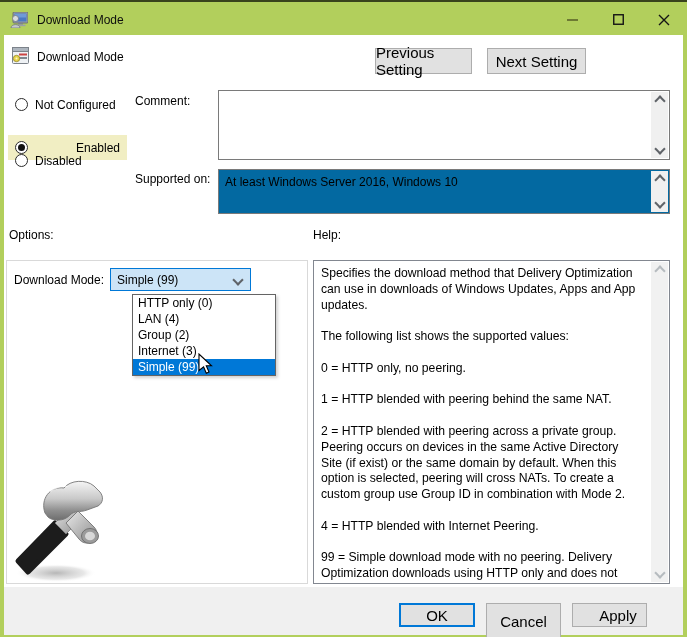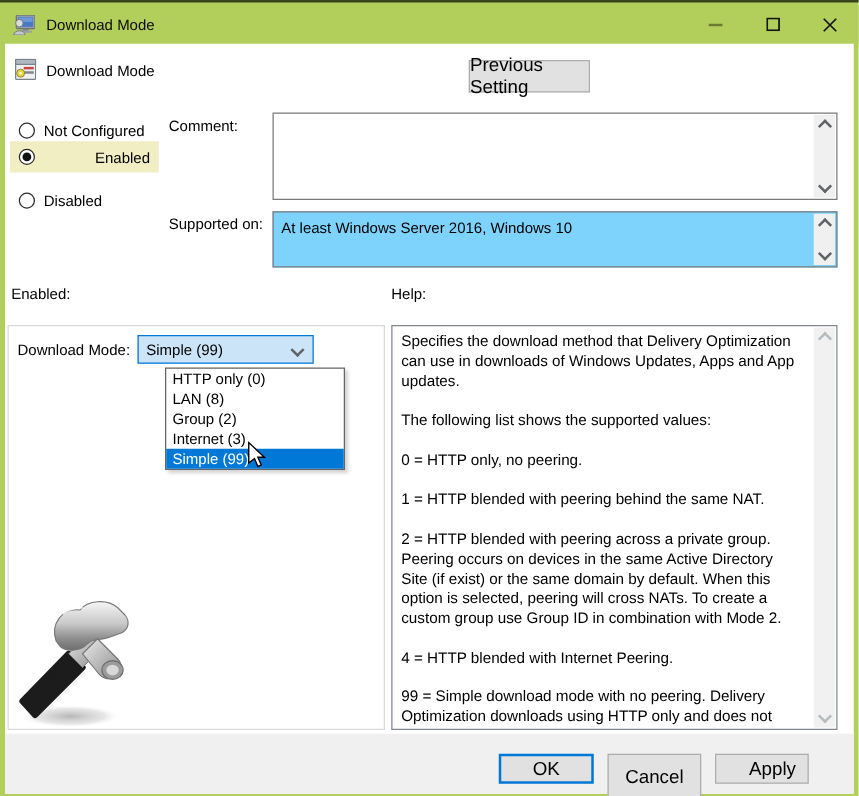--- a/index.html
+++ b/index.html
@@ -21,33 +21,33 @@
   .content{position:absolute;left:4px;top:33px;width:679px;height:600px;background:#ffffff;}
   
   .hdr-icon{position:absolute;left:8px;top:12px;width:17px;height:17px;}
   .hdr-title{position:absolute;left:33px;top:15px;font-size:12px;color:#000;}
   .btn{background:#e1e1e1;border:1px solid #adadad;font-size:15px;color:#000;display:flex;align-items:center;justify-content:center;}
   .btn-prev{position:absolute;left:371px;top:13px;width:97px;height:26px;}
   .btn-next{position:absolute;left:483px;top:13px;width:99px;height:26px;}
   
   .radio-row{position:absolute;left:4px;height:25px;display:flex;align-items:center;gap:7px;padding:0 7px;}
   .radio-row:nth-child(1){top:57px;}
-  .radio-row:nth-child(2){top:78px;gap:48px;}
+  .radio-row:nth-child(2){top:100px;gap:48px;}
   .radio-row:nth-child(3){top:113px;}
   .radio-row.selected-state{background:var(--hl-yellow);}
   .radio{width:13px;height:13px;border:1px solid #2b2b2b;border-radius:50%;background:#fff;position:relative;flex:0 0 auto;}
   .radio.checked::after{content:"";position:absolute;left:2px;top:2px;right:2px;bottom:2px;border-radius:50%;background:#111;}
   .radio-label{font-size:12px;color:#000;}
   
   .lbl{position:absolute;font-size:12px;color:#000;}
   .lbl-comment{left:131px;top:59px;}
   .lbl-supported{left:131px;top:137px;}
   .txtbox{position:absolute;border:1px solid #7a7a7a;background:#fff;}
   .box-comment{left:214px;top:55px;width:452px;height:70px;}
-  .box-supported{left:214px;top:134px;width:452px;height:45px;background:#7dd3fc;}
+  .box-supported{left:214px;top:134px;width:452px;height:45px;background:#0369a1;}
   .box-supported .box-text{position:absolute;left:6px;top:5px;right:22px;font-size:12px;color:#000;}
   .vscroll{position:absolute;top:1px;right:1px;bottom:1px;width:17px;background:#f0f0f0;display:flex;flex-direction:column;justify-content:space-between;align-items:center;padding:5px 0;}
   .chev{width:8px;height:8px;border-style:solid;border-color:#5f6368;display:block;}
   .chev.up{border-width:2px 2px 0 0;transform:rotate(-45deg);}
   .chev.down{border-width:0 0 2px 2px;transform:rotate(-45deg);}
   .vscroll.pale{background:#f1f1f1;}
   .vscroll.pale .chev{border-color:#b6bbbf;}
   
   .lbl-options{left:5px;top:193px;}
   .lbl-help{left:309px;top:193px;}
@@ -109,20 +109,21 @@
     <svg class="hdr-icon" viewBox="0 0 17 17">
       <rect x="0.5" y="0.5" width="16" height="16" rx="1" fill="#eef1f4" stroke="#7c828a"></rect>
       <rect x="0.5" y="0.5" width="16" height="4" fill="#aeb6bf" stroke="#7c828a"></rect>
       <rect x="7" y="6.5" width="8" height="2" fill="#c44"></rect>
       <rect x="7" y="10" width="8" height="2" fill="#7f8790"></rect>
       <circle cx="4.5" cy="11.5" r="3.2" fill="#e8d44a" stroke="#8a7b1e" stroke-width="0.7"></circle>
       <circle cx="4.5" cy="11.5" r="1" fill="#fdf7cf"></circle>
     </svg>
     <span class="hdr-title">Download Mode</span>
     <div class="btn btn-prev">Previous Setting</div>
+    <div class="btn btn-next">Next Setting</div>
 
     <div id="radio-group">
         <div class="radio-row">
           <span class="radio"></span>
           <span class="radio-label">Not Configured</span>
         </div>
         <div class="radio-row selected-state">
           <span class="radio checked"></span>
           <span class="radio-label">Enabled</span>
         </div>
@@ -143,33 +144,33 @@
 
     <span class="lbl lbl-supported">Supported on:</span>
     <div class="txtbox box-supported">
       <span class="box-text">At least Windows Server 2016, Windows 10</span>
       <div class="vscroll">
         <span class="chev up"></span>
         <span class="chev down"></span>
       </div>
     </div>
 
-    <span class="lbl lbl-options">Enabled:</span>
+    <span class="lbl lbl-options">Options:</span>
     <span class="lbl lbl-help">Help:</span>
 
     <div class="panel-options"></div>
     <span class="lbl lbl-dm">Download Mode:</span>
 
     <div class="combobox">
       <span>Simple (99)</span>
       <span class="chev down cbx-chev"></span>
     </div>
     <div class="dropdown" id="dropdown-list">
         <div class="dd-item">HTTP only (0)</div>
-        <div class="dd-item">LAN (8)</div>
+        <div class="dd-item">LAN (4)</div>
         <div class="dd-item">Group (2)</div>
         <div class="dd-item">Internet (3)</div>
         <div class="dd-item highlighted">Simple (99)</div>
       </div>
 
     <svg class="cursor" width="16" height="22" viewBox="0 0 16 22">
       <path d="M1,1 L1,17.5 L5.6,13.8 L8.3,20.2 L11,19 L8.3,12.8 L13.5,12.8 Z" fill="#ffffff" stroke="#000000" stroke-width="1.1"></path>
     </svg>
 
     <div class="panel-help">

